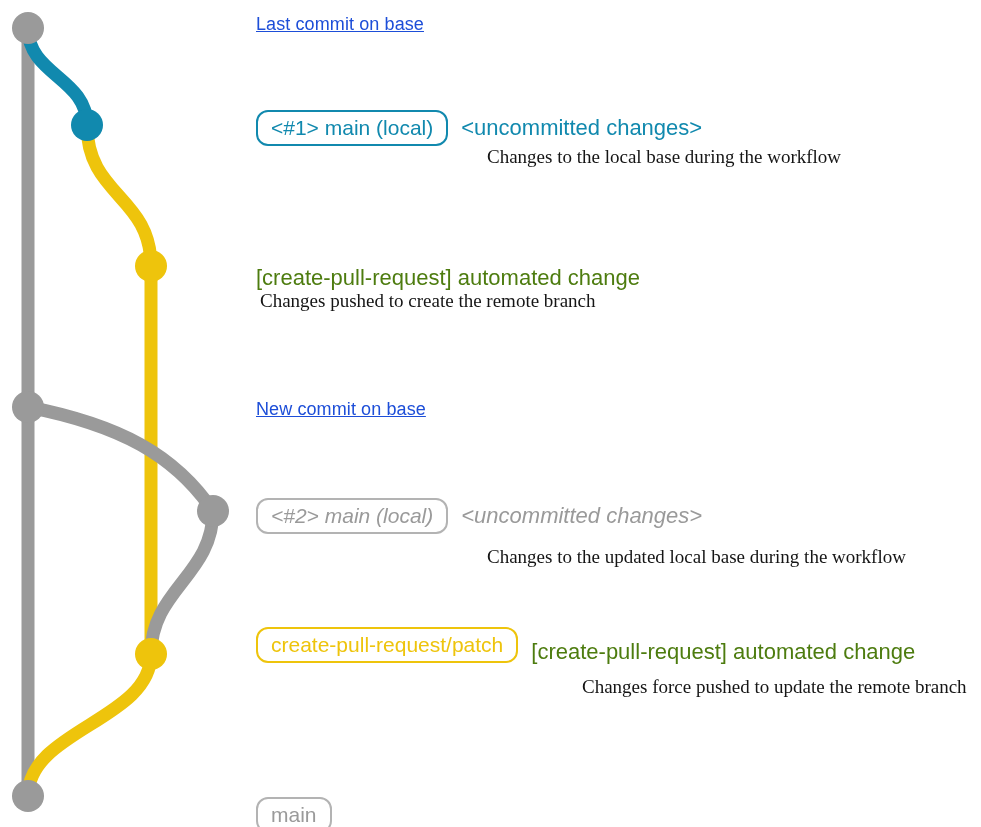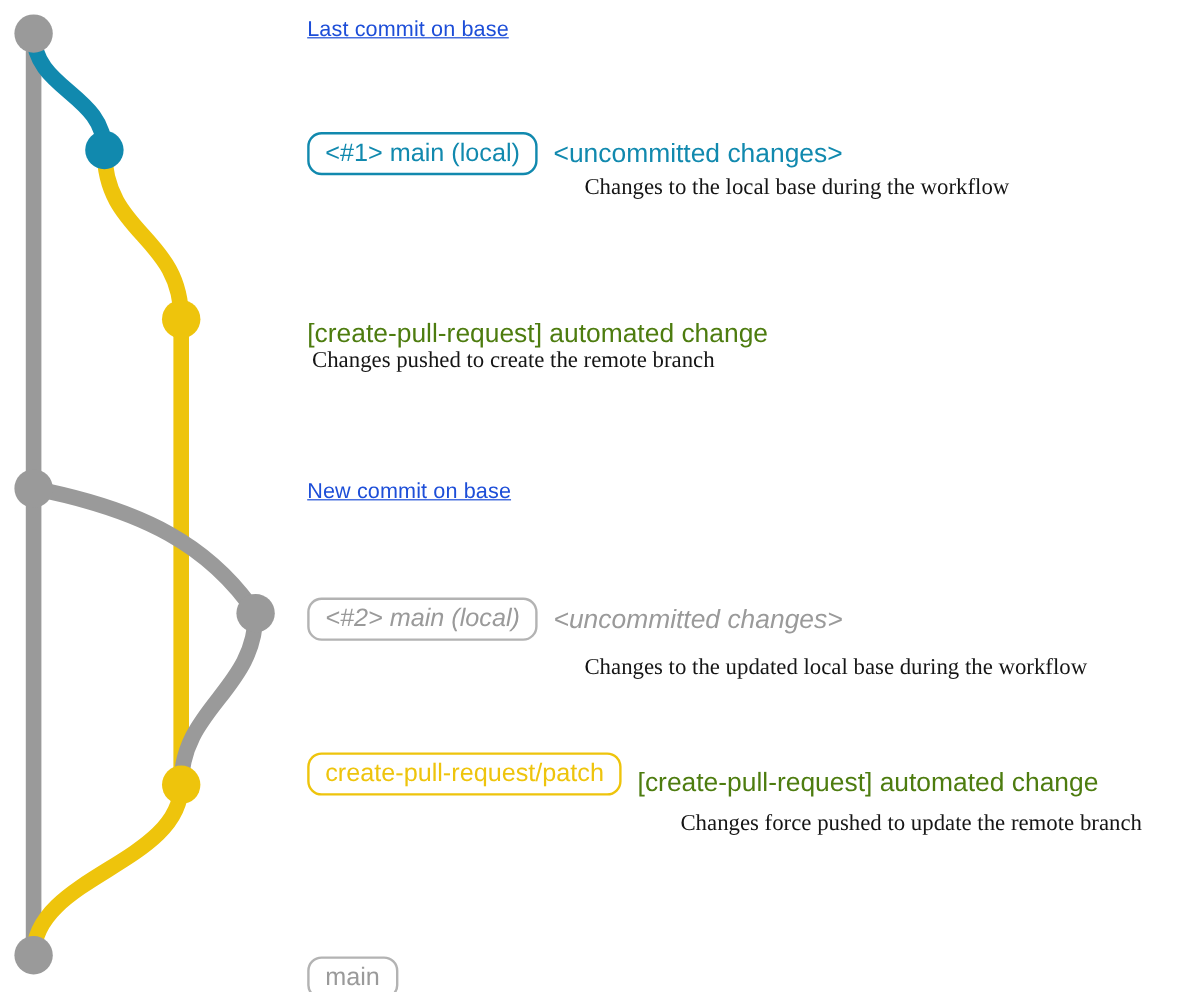--- a/index.html
+++ b/index.html
@@ -117,17 +117,17 @@
 <div class="row" style="left:256px; top:498px;font-style:italic;">
   <span class="ref-chip gray">&lt;#2&gt; main (local)</span>
   <span class="subject gray">&lt;uncommitted changes&gt;</span>
 </div>
 <div class="desc" style="left:487px; top:546px;">Changes to the updated local base during the workflow</div>
 
 <div class="row" style="left:256px; top:627px;">
   <span class="ref-chip yellow">create-pull-request/patch</span>
   <span class="subject yellow">[create-pull-request] automated change</span>
 </div>
-<div class="desc" style="left:567px; top:676px;">Changes force pushed to update the remote branch</div>
+<div class="desc" style="left:582px; top:676px;">Changes force pushed to update the remote branch</div>
 
 <div class="row" style="left:256px; top:797px;">
   <span class="ref-chip gray">main</span>
 </div>
 
 </body></html>

